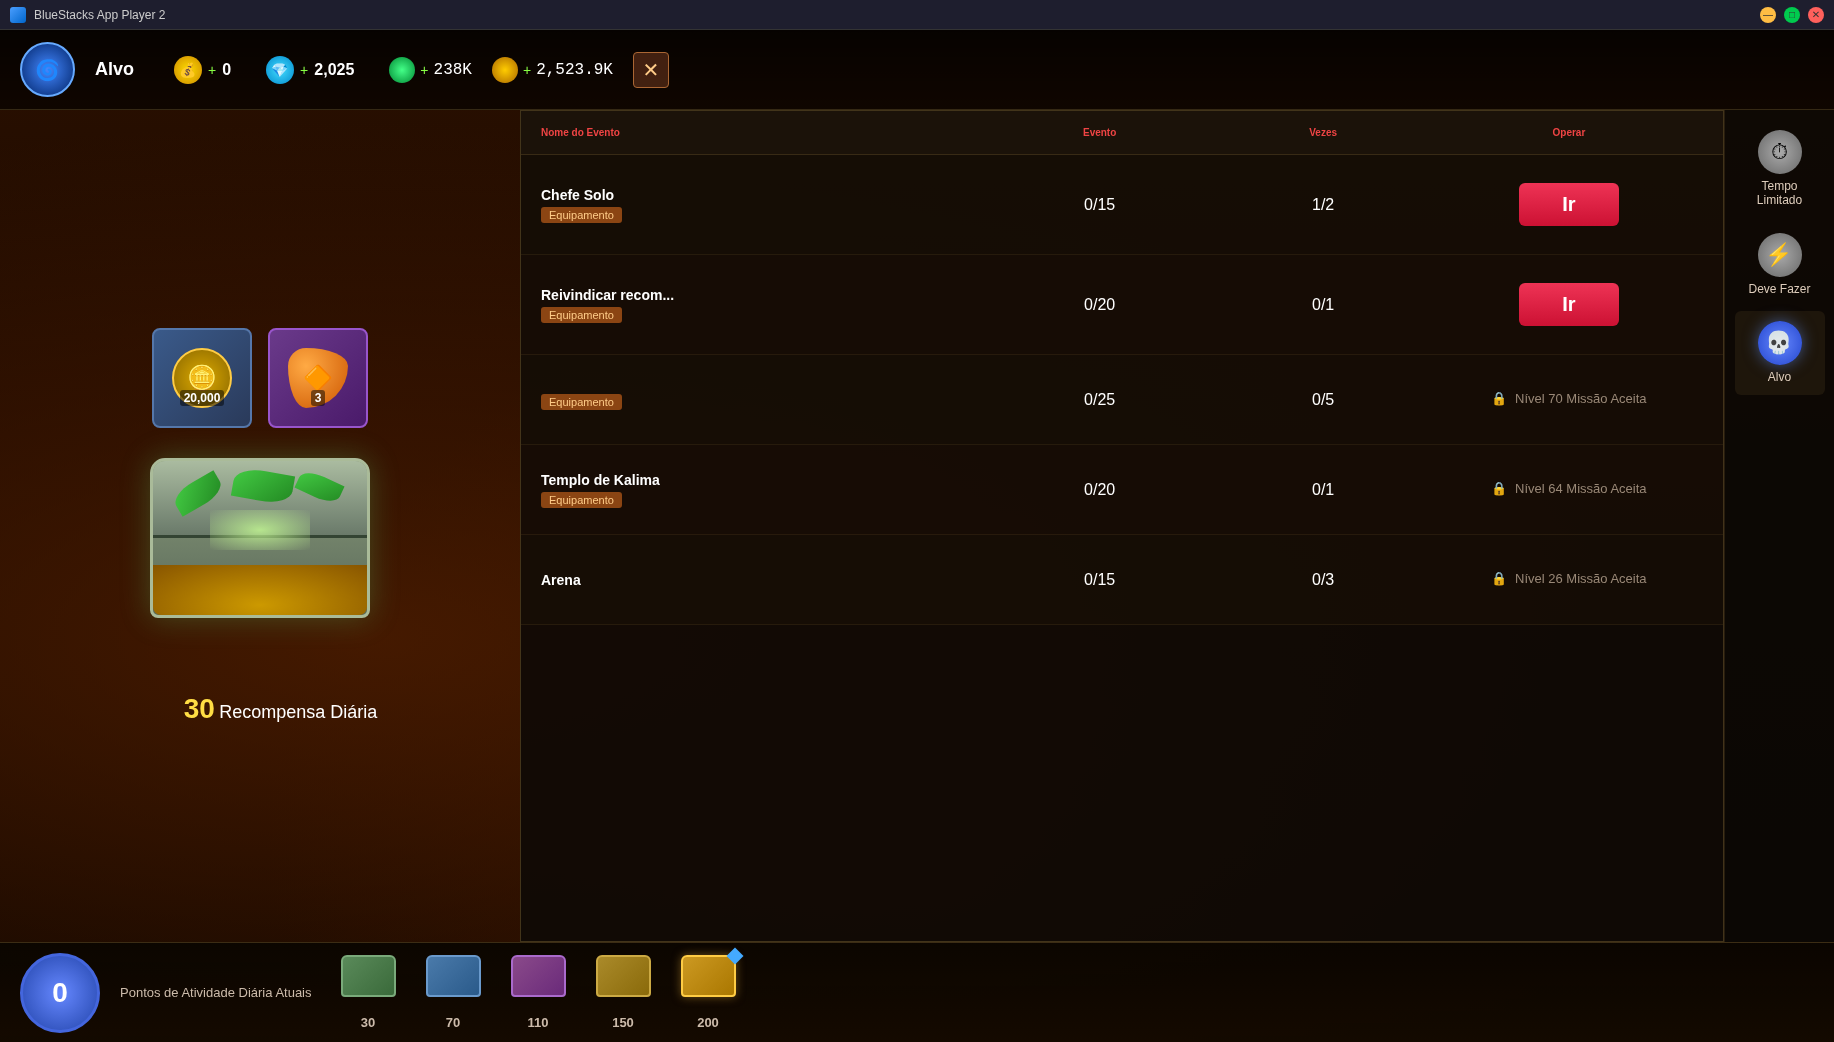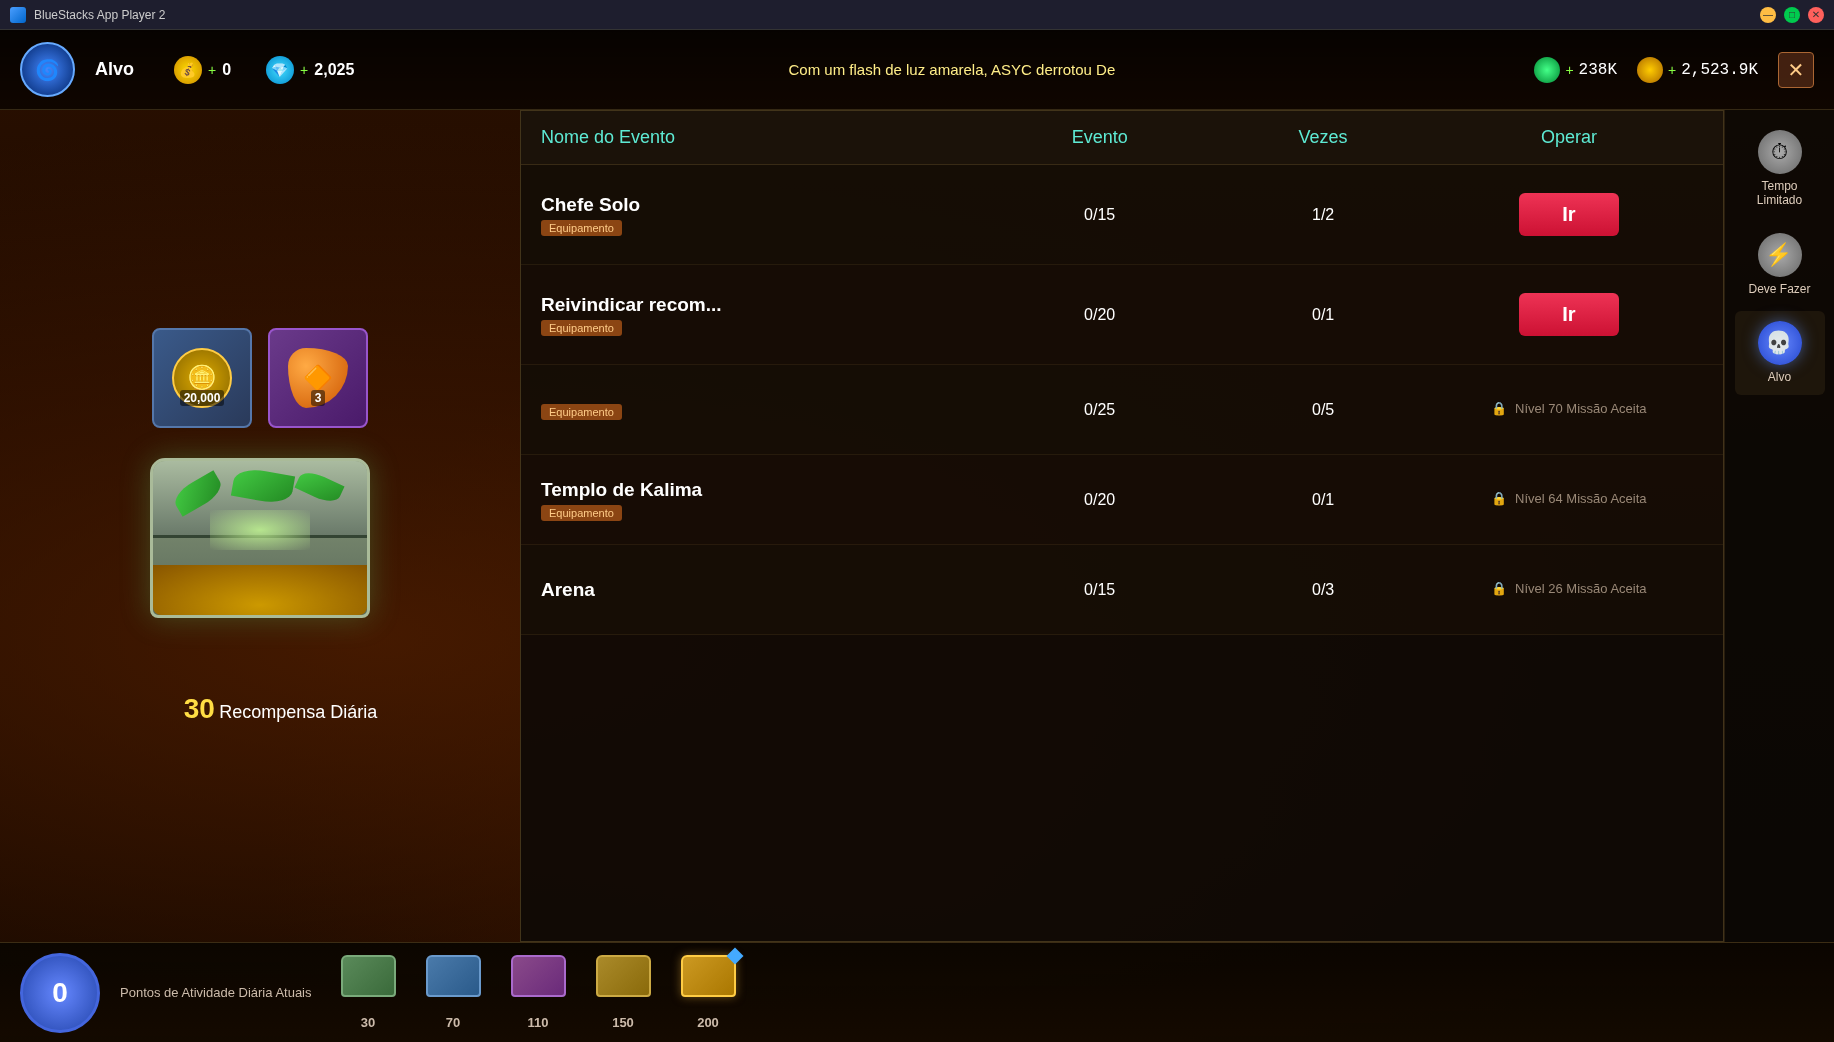--- a/index.html
+++ b/index.html
@@ -291,23 +291,23 @@
 
     
     .table-header {
       display: grid;
       grid-template-columns: 2fr 1fr 1fr 1.2fr;
       padding: 16px 20px;
       border-bottom: 1px solid rgba(100,80,40,0.4);
       background: rgba(30,20,10,0.8);
     }
     .th-cell {
-      color: #5eead4;
-      font-size: 18px;
-      font-weight: normal;
+      color: #ef4444;
+      font-size: 10px;
+      font-weight: bold;
     }
     .th-cell:not(:first-child) {
       text-align: center;
     }
 
     
     .event-rows {
       flex: 1;
       overflow-y: auto;
     }
@@ -321,21 +321,21 @@
     }
     .event-row:nth-child(odd) {
       background: rgba(25,15,5,0.5);
     }
     .event-row:nth-child(even) {
       background: rgba(35,20,8,0.3);
     }
 
     .event-name {
       color: #ffffff;
-      font-size: 19px;
+      font-size: 14px;
       font-weight: bold;
     }
     .event-tag {
       display: inline-block;
       background: #8b4513;
       color: #ffcc88;
       font-size: 11px;
       padding: 2px 8px;
       border-radius: 3px;
       margin-top: 4px;
@@ -516,21 +516,20 @@
     <span class="hud-plus">+</span>
     <span class="hud-currency-value">0</span>
   </div>
 
   <div class="hud-currency">
     <div class="hud-currency-icon gem-icon">💎</div>
     <span class="hud-plus">+</span>
     <span class="hud-currency-value">2,025</span>
   </div>
 
-  <div class="hud-ticker">Com um flash de luz amarela, ASYC derrotou De</div>
 
   <div class="hud-resources">
     <div class="hud-resource">
       <div class="hud-resource-icon leaf-icon"></div>
       <span class="hud-plus">+</span>
       <span class="hud-resource-value">238K</span>
     </div>
     <div class="hud-resource">
       <div class="hud-resource-icon coin-icon"></div>
       <span class="hud-plus">+</span>

